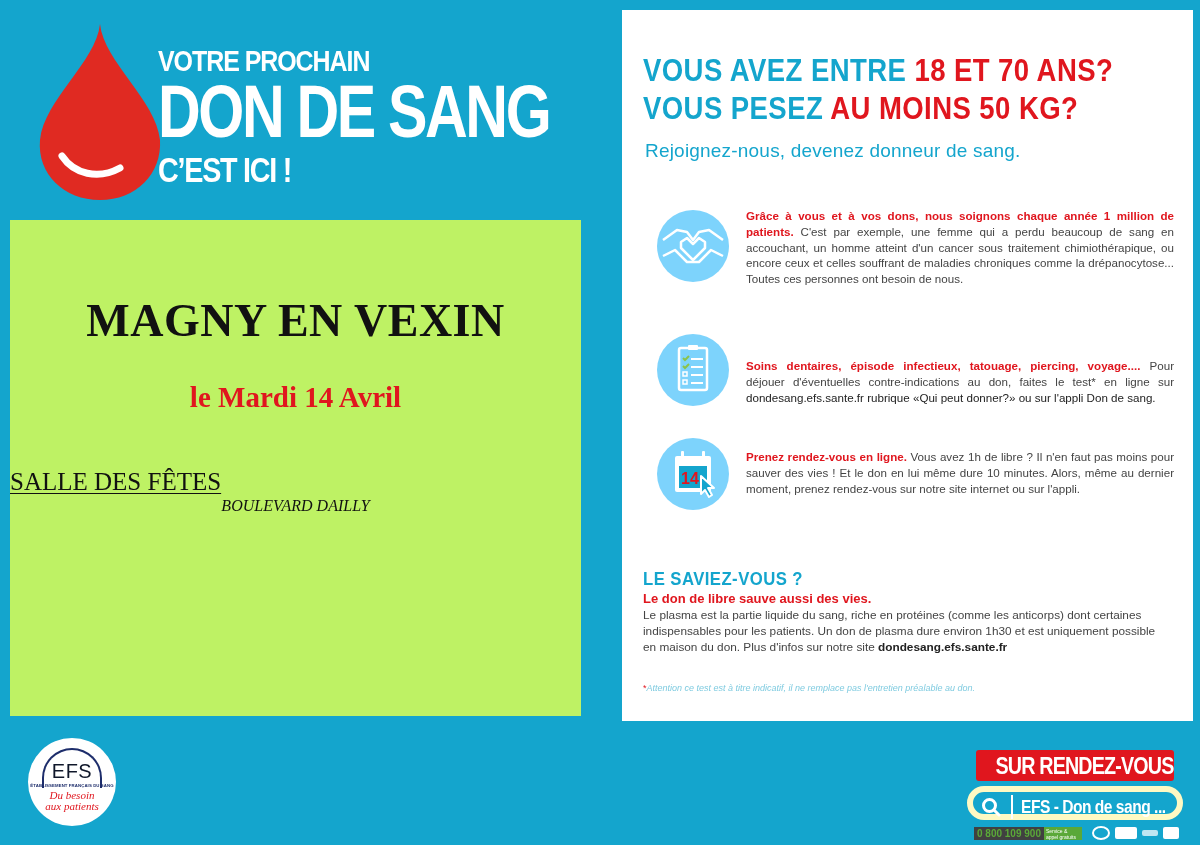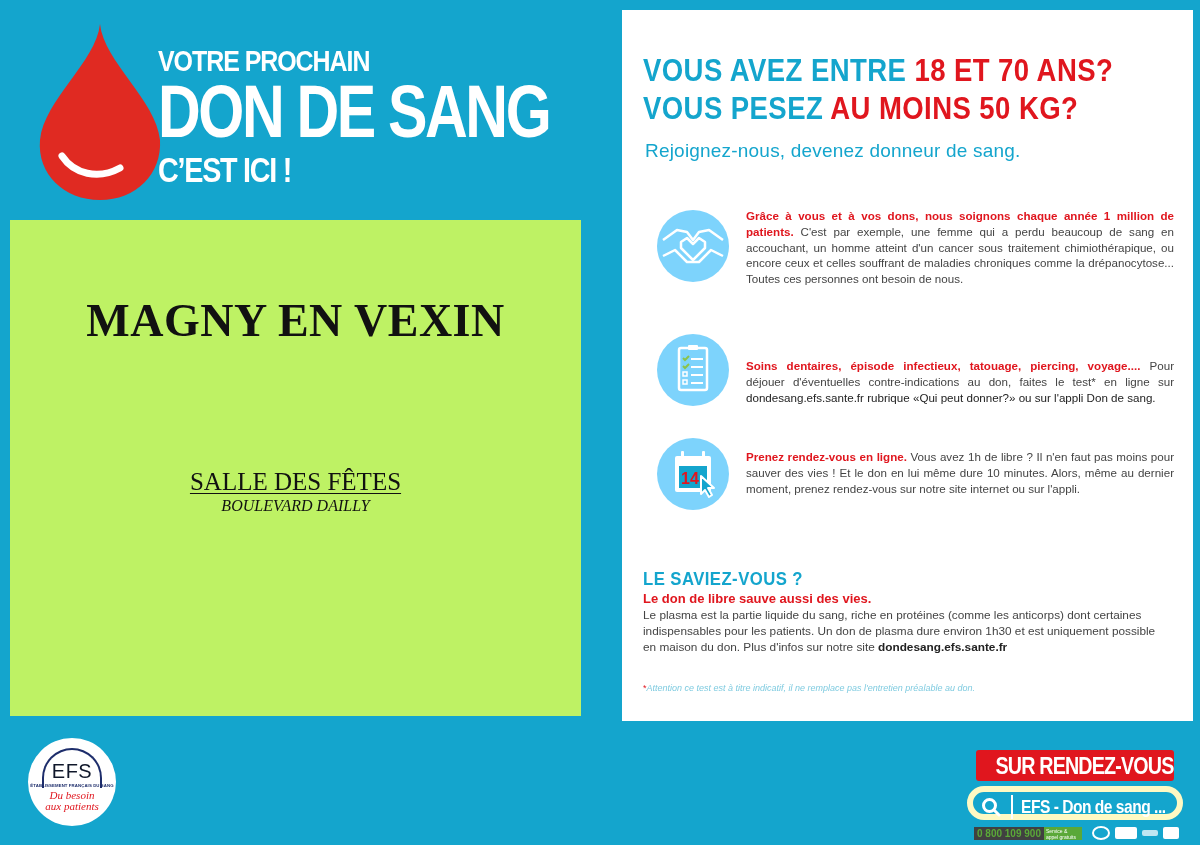--- a/index.html
+++ b/index.html
@@ -10,21 +10,21 @@
   .drop { position: absolute; left: 36px; top: 22px; width: 128px; height: 180px; }
   .hero { position: absolute; left: 158px; top: 44px; color: #fff; font-family: "Liberation Sans", sans-serif; font-weight: 700; transform-origin: left top; }
   .hero .l1 { font-size: 29px; letter-spacing: -1.2px; line-height: 34px; transform: scaleX(0.86); transform-origin: left; white-space: nowrap; }
   .hero .l2 { font-size: 74px; letter-spacing: -3px; line-height: 64px; transform: scaleX(0.80); transform-origin: left; white-space: nowrap; margin-top: 2px; }
   .hero .l3 { font-size: 35px; letter-spacing: -1.5px; line-height: 40px; transform: scaleX(0.82); transform-origin: left; white-space: nowrap; margin-top: 6px; }
 
   
   .left-panel { position: absolute; left: 10px; top: 220px; width: 571px; height: 496px; background: #bef264; }
   .city { position: absolute; left: 0; right: 0; top: 74px; text-align: center; font-family: "Liberation Serif", serif; font-weight: 700; font-size: 46px; color: #111; letter-spacing: 0.5px; }
   .date { position: absolute; left: 0; right: 0; top: 160px; text-align: center; font-family: "Liberation Serif", serif; font-weight: 700; font-size: 29px; line-height: 34px; color: #e0161e; }
-  .venue { position: absolute; left: 0; right: 0; top: 248px; text-align: center; font-family: "Liberation Serif", serif; font-size: 25px; color: #111; }
+  .venue { position: absolute; left: 0; right: 0; top: 248px; text-align: left; font-family: "Liberation Serif", serif; font-size: 25px; color: #111; }
   .venue span { text-decoration: underline; text-underline-offset: 3px; text-decoration-thickness: 1px; }
   .street { position: absolute; left: 0; right: 0; top: 277px; text-align: center; font-family: "Liberation Serif", serif; font-style: italic; font-size: 16px; color: #111; }
 
   
   .right-panel { position: absolute; left: 622px; top: 10px; width: 571px; height: 711px; background: #fff; }
   .q-line { position: absolute; left: 21px; font-family: "Liberation Sans", sans-serif; font-weight: 700; font-size: 32px; letter-spacing: 0.5px; white-space: nowrap; transform: scaleX(0.86); transform-origin: left; }
   .q1 { top: 42px; }
   .q2 { top: 80px; }
   .blue { color: #14a5cd; }
   .red { color: #e0161e; }
@@ -86,20 +86,21 @@
 
 <div class="hero">
   <div class="l1">VOTRE PROCHAIN</div>
   <div class="l2">DON DE SANG</div>
   <div class="l3">C’EST ICI !</div>
 </div>
 
 <div class="left-panel">
   <div class="city">MAGNY EN VEXIN</div>
   <div class="date">
+    <div>le Mardi 14 Avril</div>
   </div>
   <div class="venue"><span>SALLE DES FÊTES</span></div>
   <div class="street">BOULEVARD DAILLY</div>
 </div>
 
 <div class="right-panel">
   <div class="q-line q1">
     <span class="blue">VOUS AVEZ ENTRE </span><span class="red">18 ET 70 ANS</span><span class="red">?</span>
   </div>
   <div class="q-line q2">

